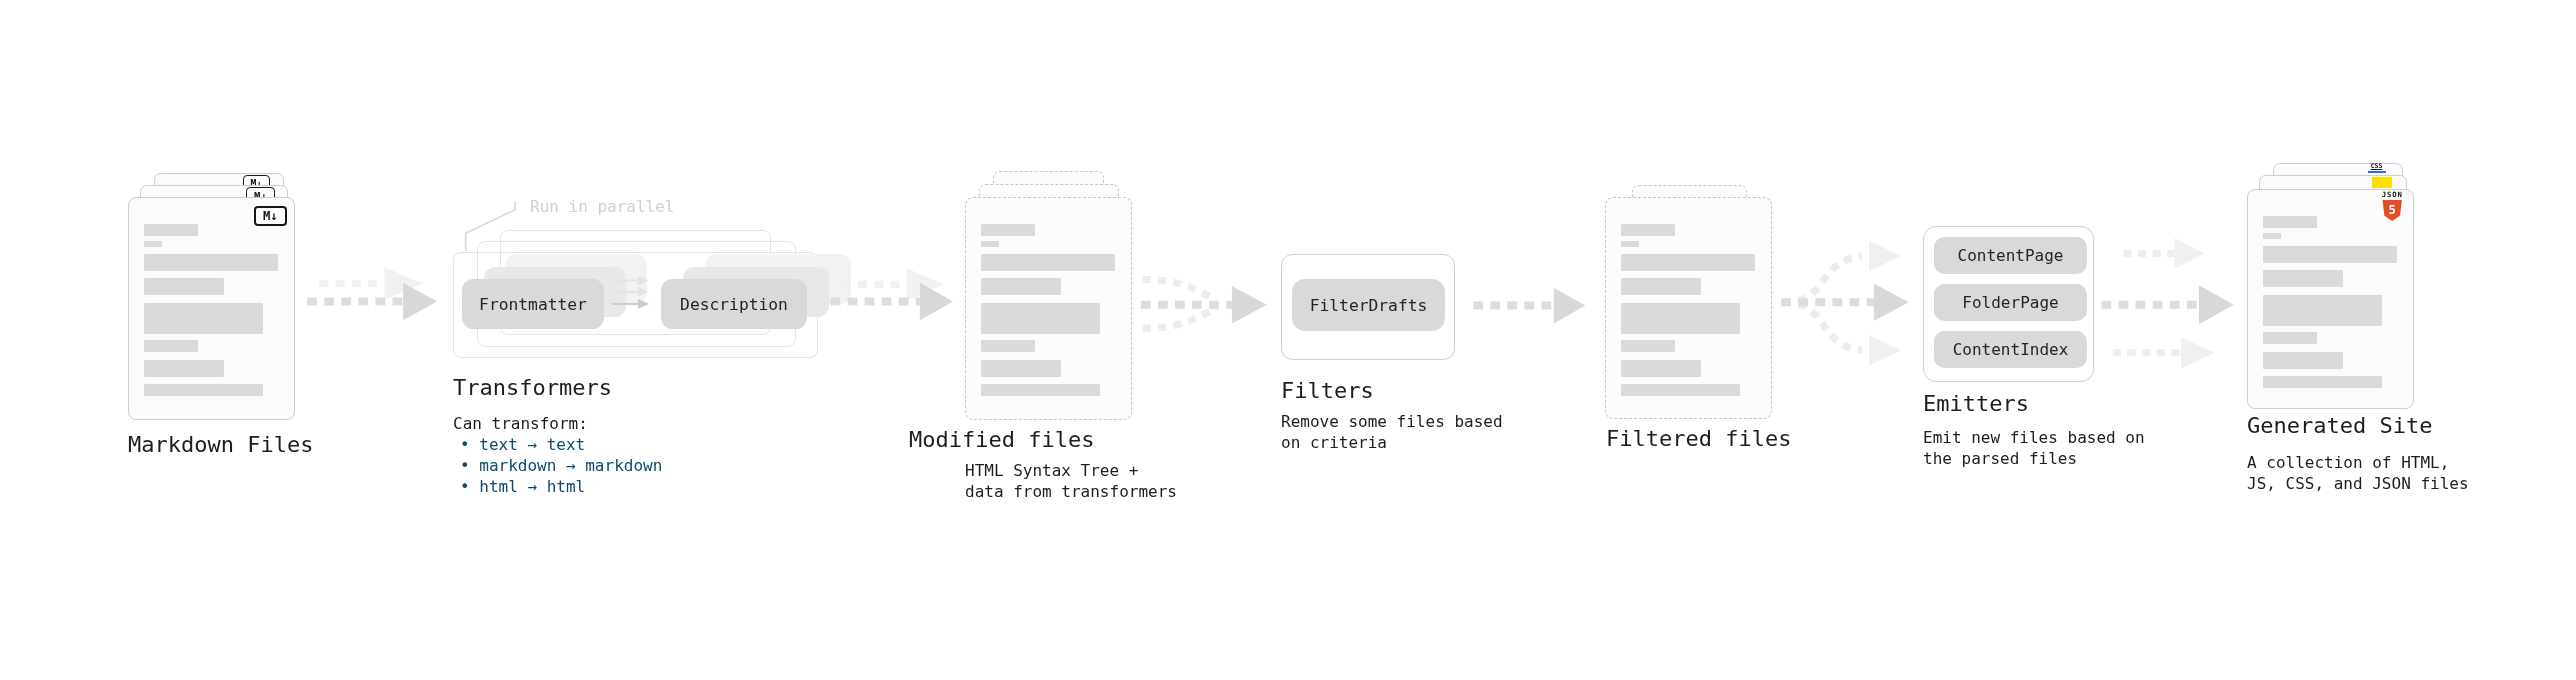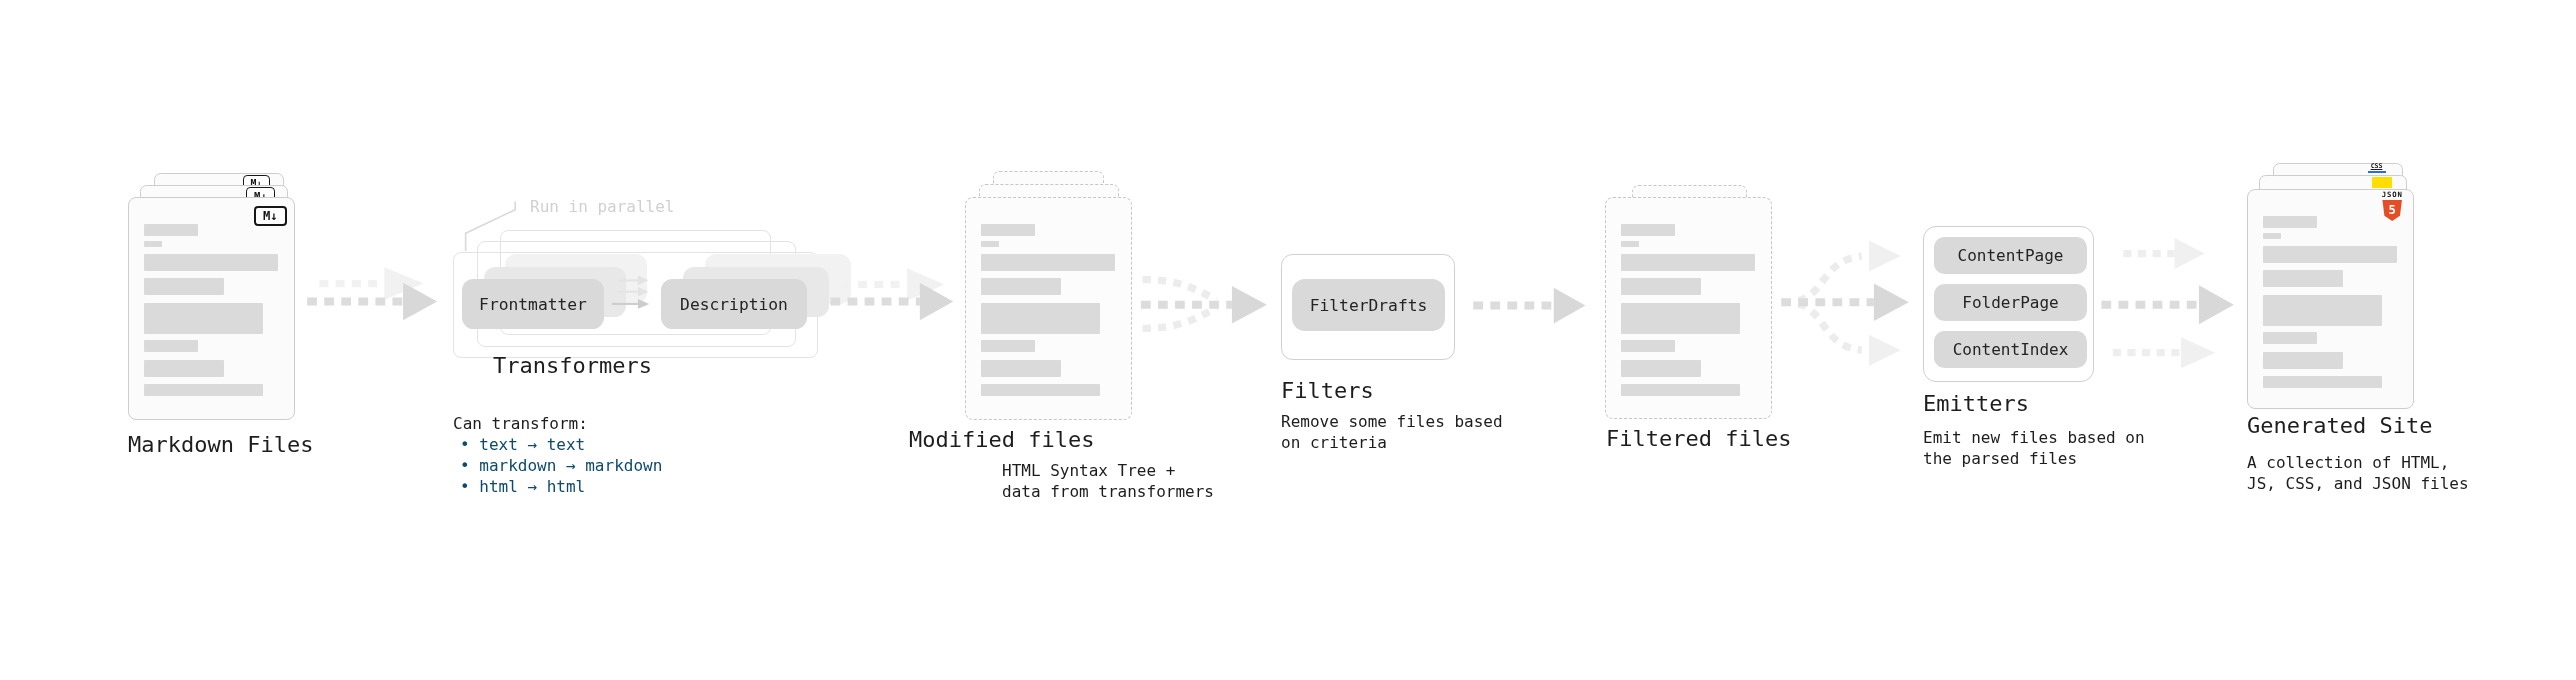--- a/index.html
+++ b/index.html
@@ -70,21 +70,21 @@
 
     <div class="pill ghost2" style="left:505px;top:254px;width:142px;height:50px;"></div>
     <div class="pill ghost1" style="left:484px;top:267px;width:142px;height:50px;"></div>
     <div class="pill" style="left:462px;top:279px;width:142px;height:50px;">Frontmatter</div>
 
     <div class="pill ghost2" style="left:705px;top:254px;width:146px;height:50px;"></div>
     <div class="pill ghost1" style="left:683px;top:267px;width:146px;height:50px;"></div>
     <div class="pill" style="left:661px;top:279px;width:146px;height:50px;">Description</div>
 
     <div class="annotation" style="left:530px;top:197px;">Run in parallel</div>
-    <div class="label" style="left:453px;top:353px;margin-left:40px;">Transformers</div>
+    <div class="label" style="left:453px;top:375px;">Transformers</div>
     <div class="desc" style="left:453px;top:413px;">Can transform:</div>
     <div class="bullets" style="left:460px;top:434px;">
       <div>• text → text</div>
       <div>• markdown → markdown</div>
       <div>• html → html</div>
     </div>
   </div>
 
   <div>
     <div class="stub dashed" style="left:993px;top:171px;width:111px;height:31px;"></div>
@@ -93,21 +93,21 @@
         <div class="bar" style="top: 26px; width: 54px; height: 12.2px;"></div>
         <div class="bar" style="top: 43px; width: 18.7px; height: 5.7px;"></div>
         <div class="bar" style="top: 56px; width: 134px; height: 17px;"></div>
         <div class="bar" style="top: 80px; width: 80px; height: 17px;"></div>
         <div class="bar" style="top: 105px; width: 119px; height: 31px;"></div>
         <div class="bar" style="top: 142px; width: 54px; height: 12.2px;"></div>
         <div class="bar" style="top: 162px; width: 80px; height: 17px;"></div>
         <div class="bar" style="top: 186px; width: 119px; height: 12.2px;"></div>
       </div>
     <div class="label" style="left:909px;top:427px;">Modified files</div>
-    <div class="desc" style="left:1002px;top:460px;">HTML Syntax Tree +
+    <div class="desc" style="left:965px;top:460px;">HTML Syntax Tree +
 data from transformers</div>
   </div>
 
   <div>
     <div class="panel" style="left:1281px;top:254px;width:174px;height:106px;border-radius:11.4px;"></div>
     <div class="pill" style="left:1292px;top:279px;width:153px;height:52px;border-radius:13px;">FilterDrafts</div>
     <div class="label" style="left:1281px;top:378px;">Filters</div>
     <div class="desc" style="left:1281px;top:411px;">Remove some files based
 on criteria</div>
   </div>

